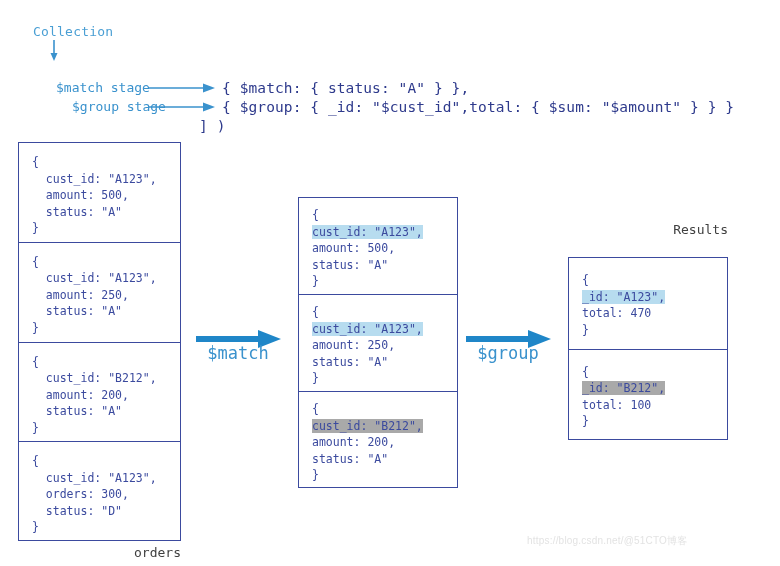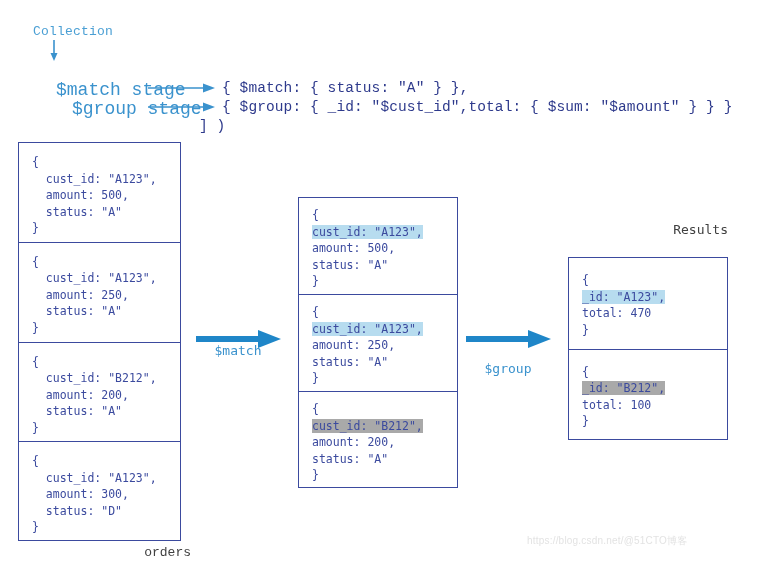--- a/index.html
+++ b/index.html
@@ -13,21 +13,21 @@
     position: relative;
     overflow: hidden;
     font-family: "DejaVu Sans Mono", "Liberation Mono", monospace;
     color: #2e3a8c;
   }
 
   
   .code-area {
     position: absolute;
     left: 0; top: 0;
-    width: 780px; height: 140px; font-family: Liberation Mono, monospace;
+    width: 780px; height: 140px;
   }
   .collection-label {
     position: absolute;
     left: 33px; top: 24px;
     font-size: 13px;
     color: #4a9fd4;
     letter-spacing: 0.2px;
   }
   .collection-arrow {
     position: absolute;
@@ -41,21 +41,21 @@
     white-space: pre;
     letter-spacing: 0.1px;
   }
   .code-l1 { left: 18px; top: 58px; }
   .code-l2 { left: 222px; top: 80px; }
   .code-l3 { left: 222px; top: 99px; }
   .code-l4 { left: 199px; top: 118px; }
 
   .stage-label {
     position: absolute;
-    font-size: 18px;
+    font-size: 13px;
     color: #3a92cd;
     white-space: pre;
   }
   .stage-match { left: 56px; top: 80px; }
   .stage-group { left: 56px; top: 99px; margin-left: 16px; }
 
   .stage-arrow {
     position: absolute;
     width: 68px; height: 12px;
   }
@@ -93,49 +93,49 @@
     font-size: 13px;
     color: #404040;
     text-align: right;
     white-space: pre;
   }
 
   
   #orders-box { left: 18px; top: 142px; width: 163px; height: 399px; }
   #orders-box .doc-row { height: 99.75px; }
   #orders-box .doc-text { top: 11px; }
-  #orders-caption { left: 28px; top: 545px; width: 163px; font-family: Liberation Mono, monospace; }
+  #orders-caption { left: 18px; top: 545px; width: 163px; }
 
   
   #match-box { left: 298px; top: 197px; width: 160px; height: 291px; }
   #match-box .doc-row { height: 97px; }
   #match-box .doc-text { top: 9px; }
 
   
   #results-box { left: 568px; top: 257px; width: 160px; height: 183px; }
   #results-box .doc-row { height: 91.5px; }
   #results-box .doc-text { top: 14px; }
   #results-caption { left: 568px; top: 222px; width: 160px; }
 
   
   .pipe-arrow {
     position: absolute;
     width: 86px; height: 20px;
   }
   .pipe-arrow-label {
     position: absolute;
-    font-size: 13px;
+    font-size: 17px;
     color: #3a92cd;
     white-space: pre;
     text-align: center;
   }
   #match-arrow { left: 196px; top: 330px; }
   #match-arrow-label { left: 188px; top: 343px; width: 100px; }
   #group-arrow { left: 466px; top: 330px; }
-  #group-arrow-label { left: 458px; top: 343px; width: 100px; margin-top: 18px; }
+  #group-arrow-label { left: 458px; top: 343px; width: 100px; }
 
   
   .watermark {
     position: absolute;
     left: 527px; top: 534px;
     font-size: 10px;
     color: #e3e3e3;
     font-family: "Liberation Sans", sans-serif;
     white-space: pre;
     letter-spacing: 0.2px;
@@ -189,21 +189,21 @@
   <div class="doc-row">
     <div class="doc-text"><span>{</span>
 <span>  cust_id: "B212",</span>
 <span>  amount: 200,</span>
 <span>  status: "A"</span>
 <span>}</span></div>
   </div>
   <div class="doc-row">
     <div class="doc-text"><span>{</span>
 <span>  cust_id: "A123",</span>
-<span>  amount: 300,</span>
+<span>  orders: 300,</span>
 <span>  status: "D"</span>
 <span>}</span></div>
   </div>
 </div>
 <div class="box-caption" id="orders-caption">orders</div>
 
 <svg class="pipe-arrow" id="match-arrow" viewBox="0 0 86 20">
   <line x1="0" y1="9" x2="64" y2="9" stroke="#1f86c8" stroke-width="6"></line>
   <polygon points="85,9 62,0 62,18" fill="#1f86c8"></polygon>
 </svg>

